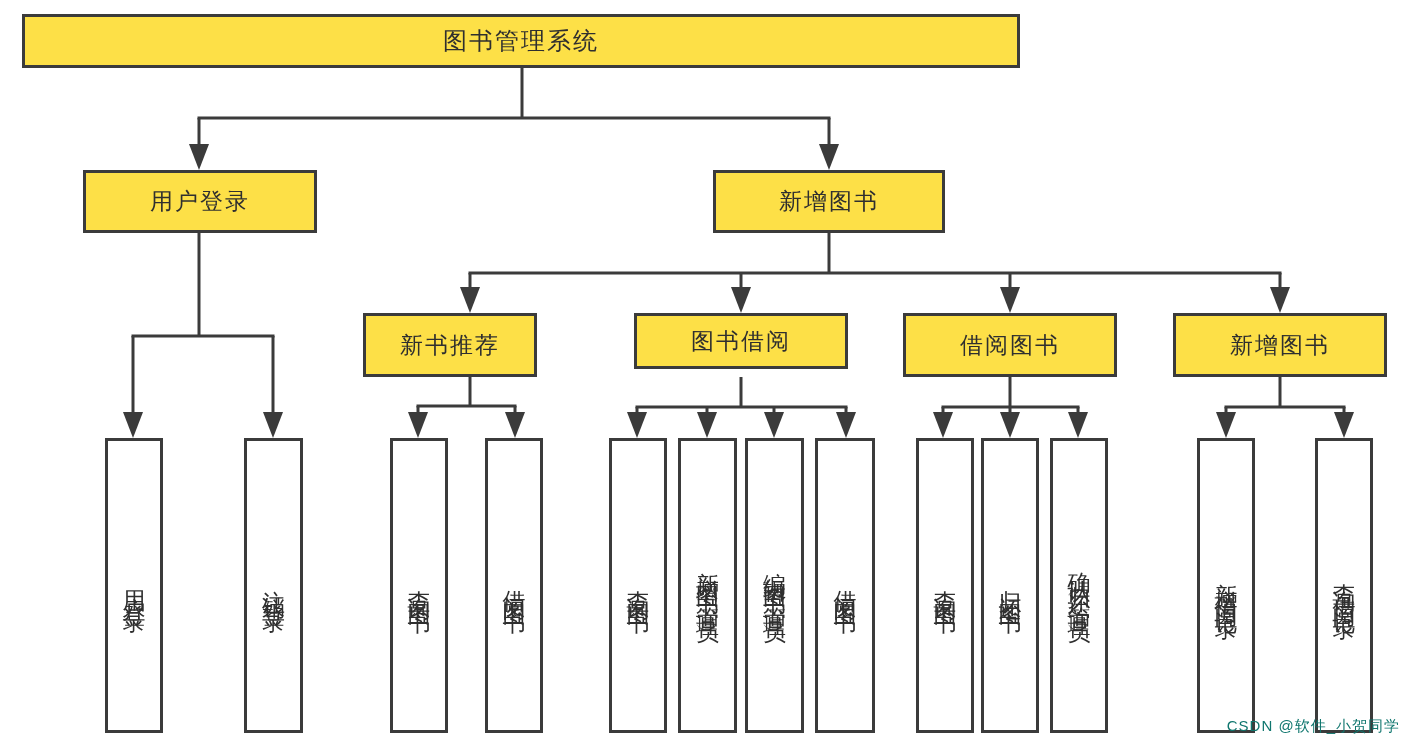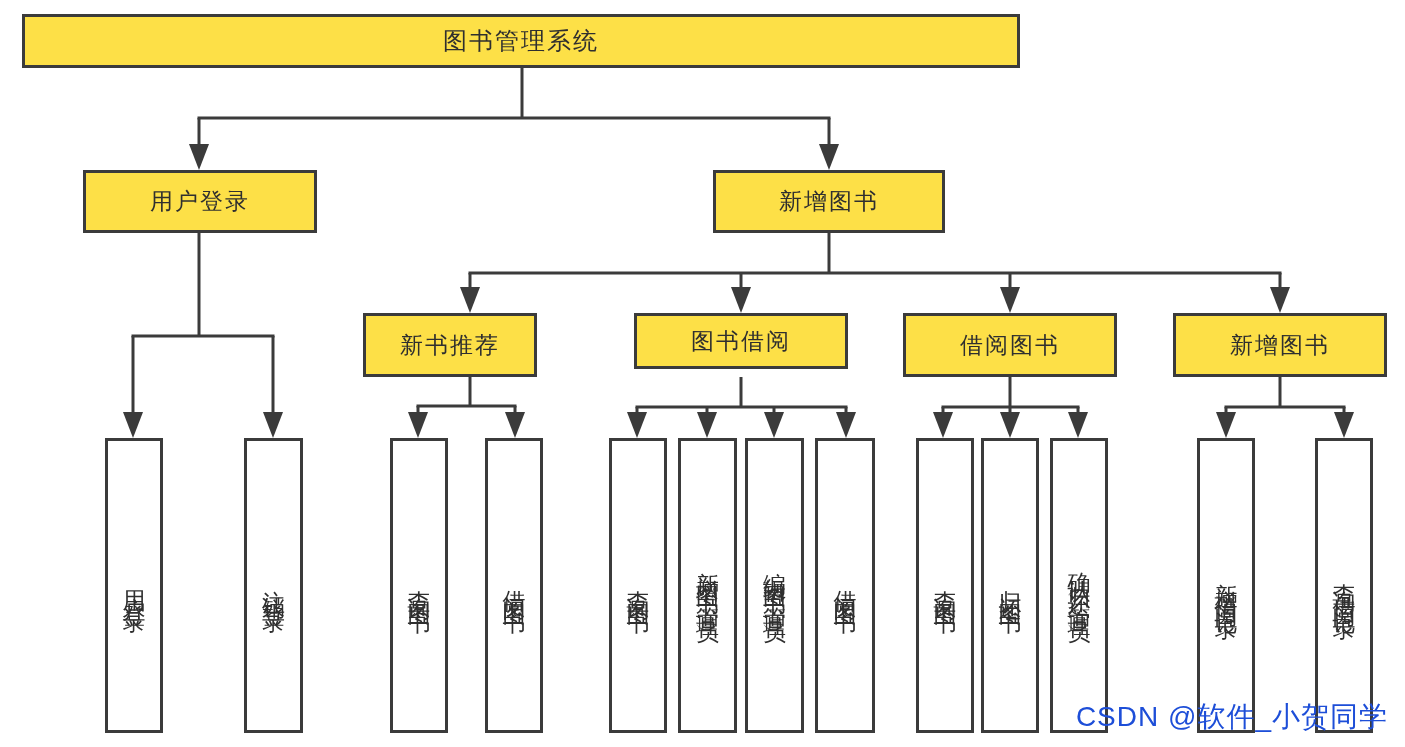--- a/index.html
+++ b/index.html
@@ -47,25 +47,25 @@
     writing-mode: vertical-lr;
     text-orientation: mixed;
     font-size: 23px;
     letter-spacing: 7px;
     line-height: 1;
     color: #2f2f2f;
     white-space: nowrap;
   }
   .watermark {
     position: absolute;
-    right: 17px;
+    right: 5px;
     bottom: 11px;
-    font-size: 28px;
+    font-size: 15px;
     letter-spacing: 1px;
-    color: #1d4ed8;
+    color: #0f766e;
     z-index: 10;
     white-space: nowrap;
   }
 </style>
 </head>
 <body>
 
 <div id="canvas">
 
   <svg id="connectors" viewBox="0 0 1405 747" xmlns="http://www.w3.org/2000/svg">

